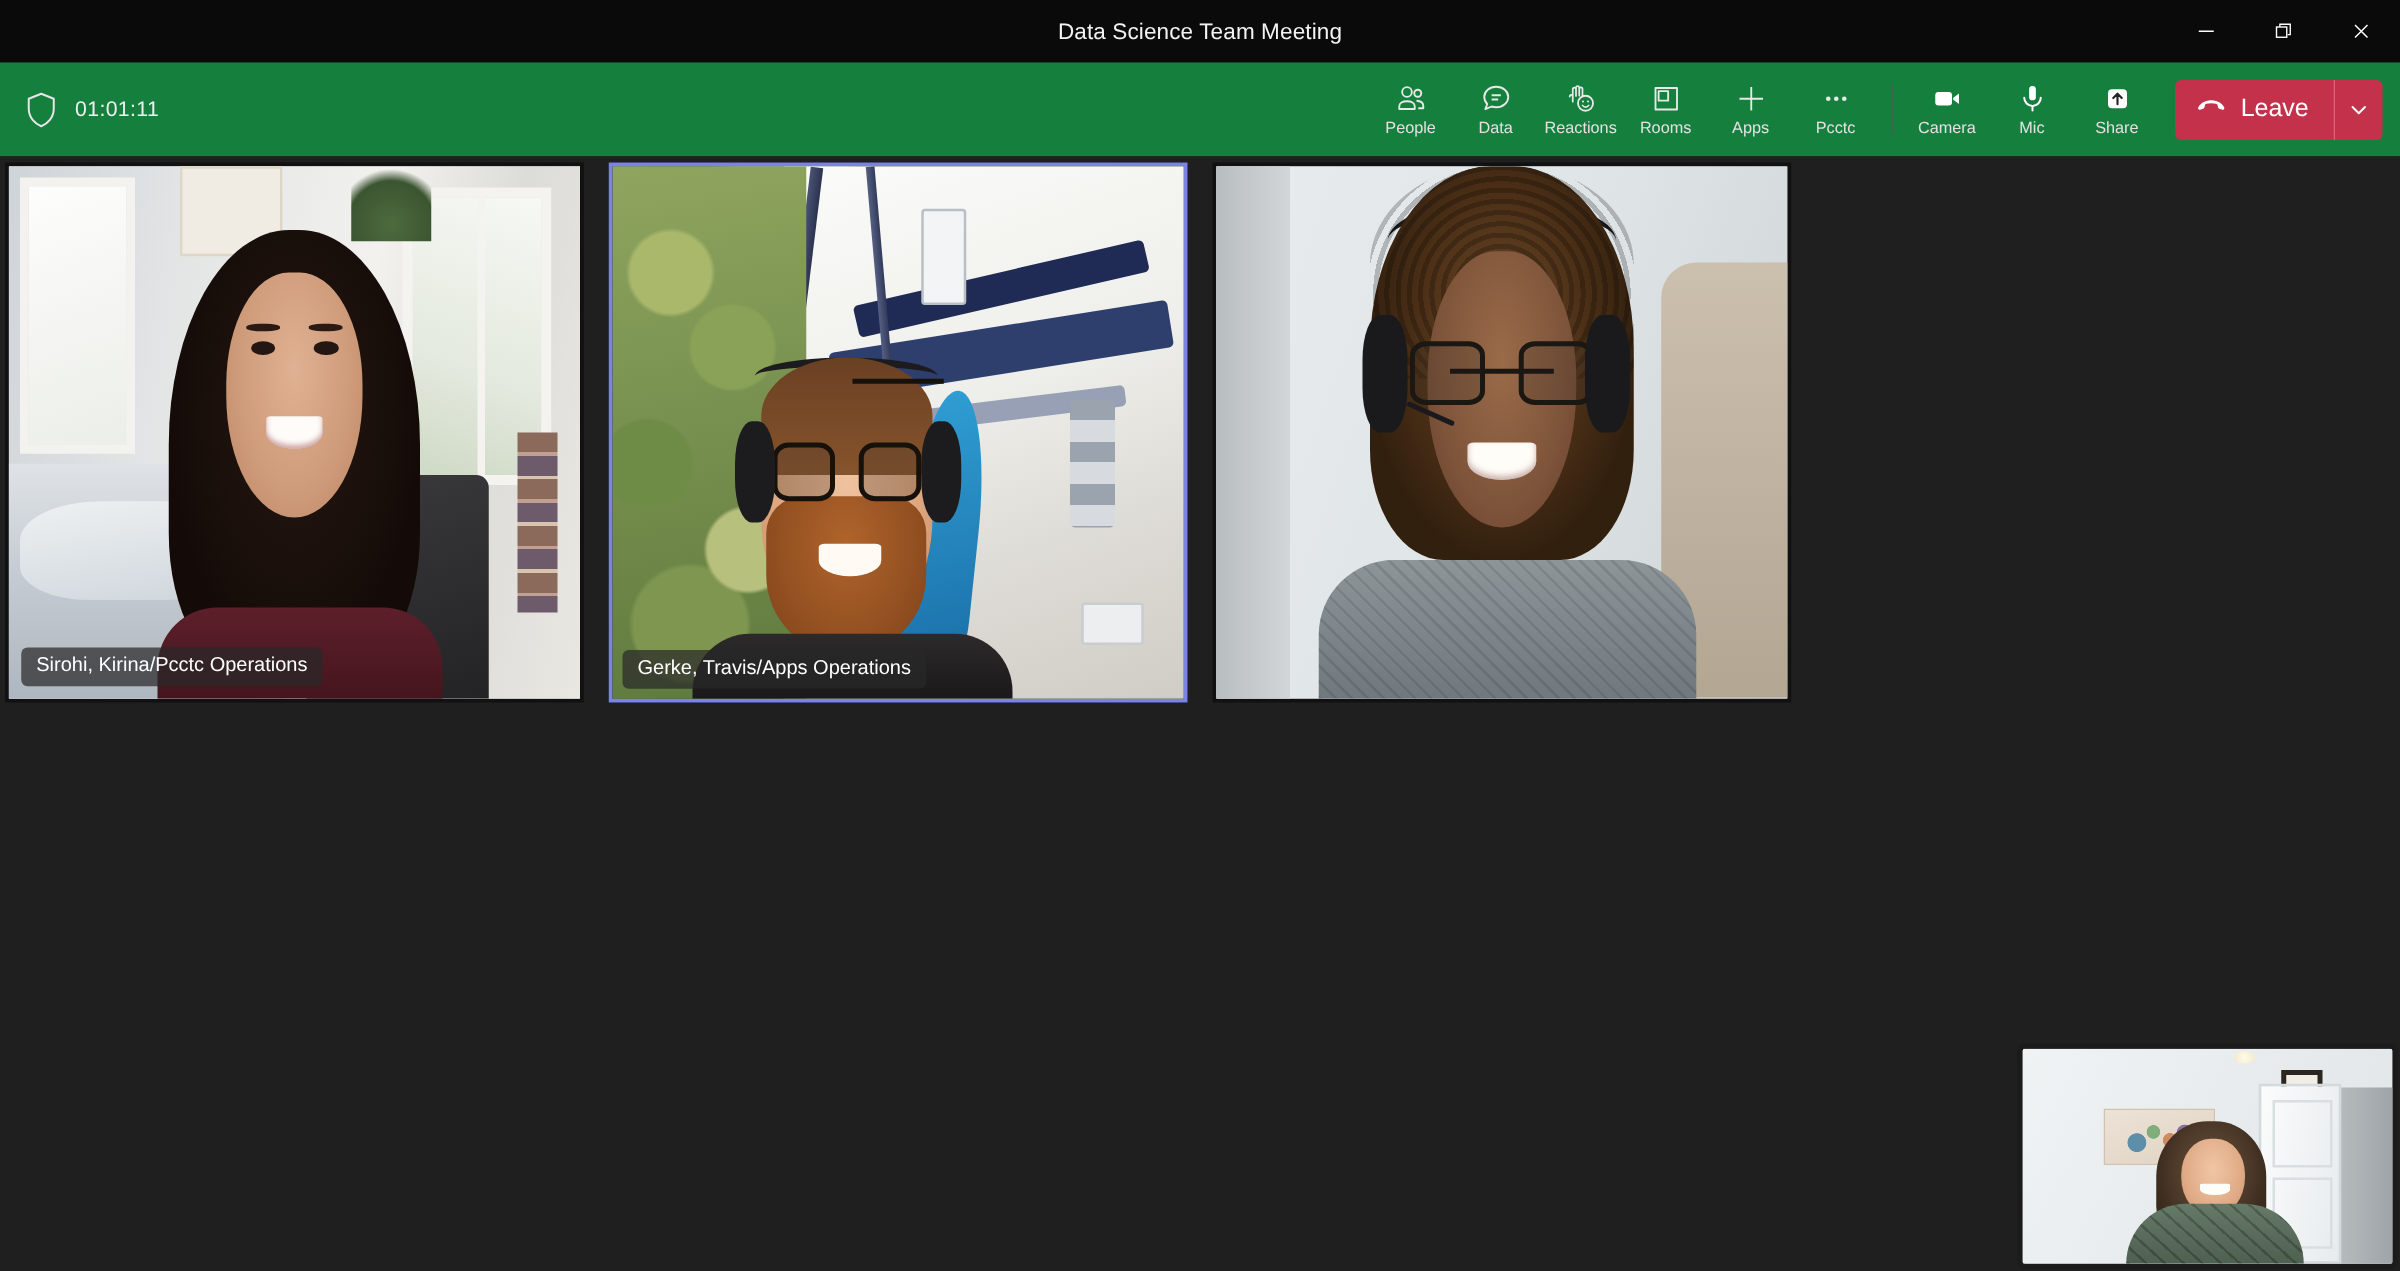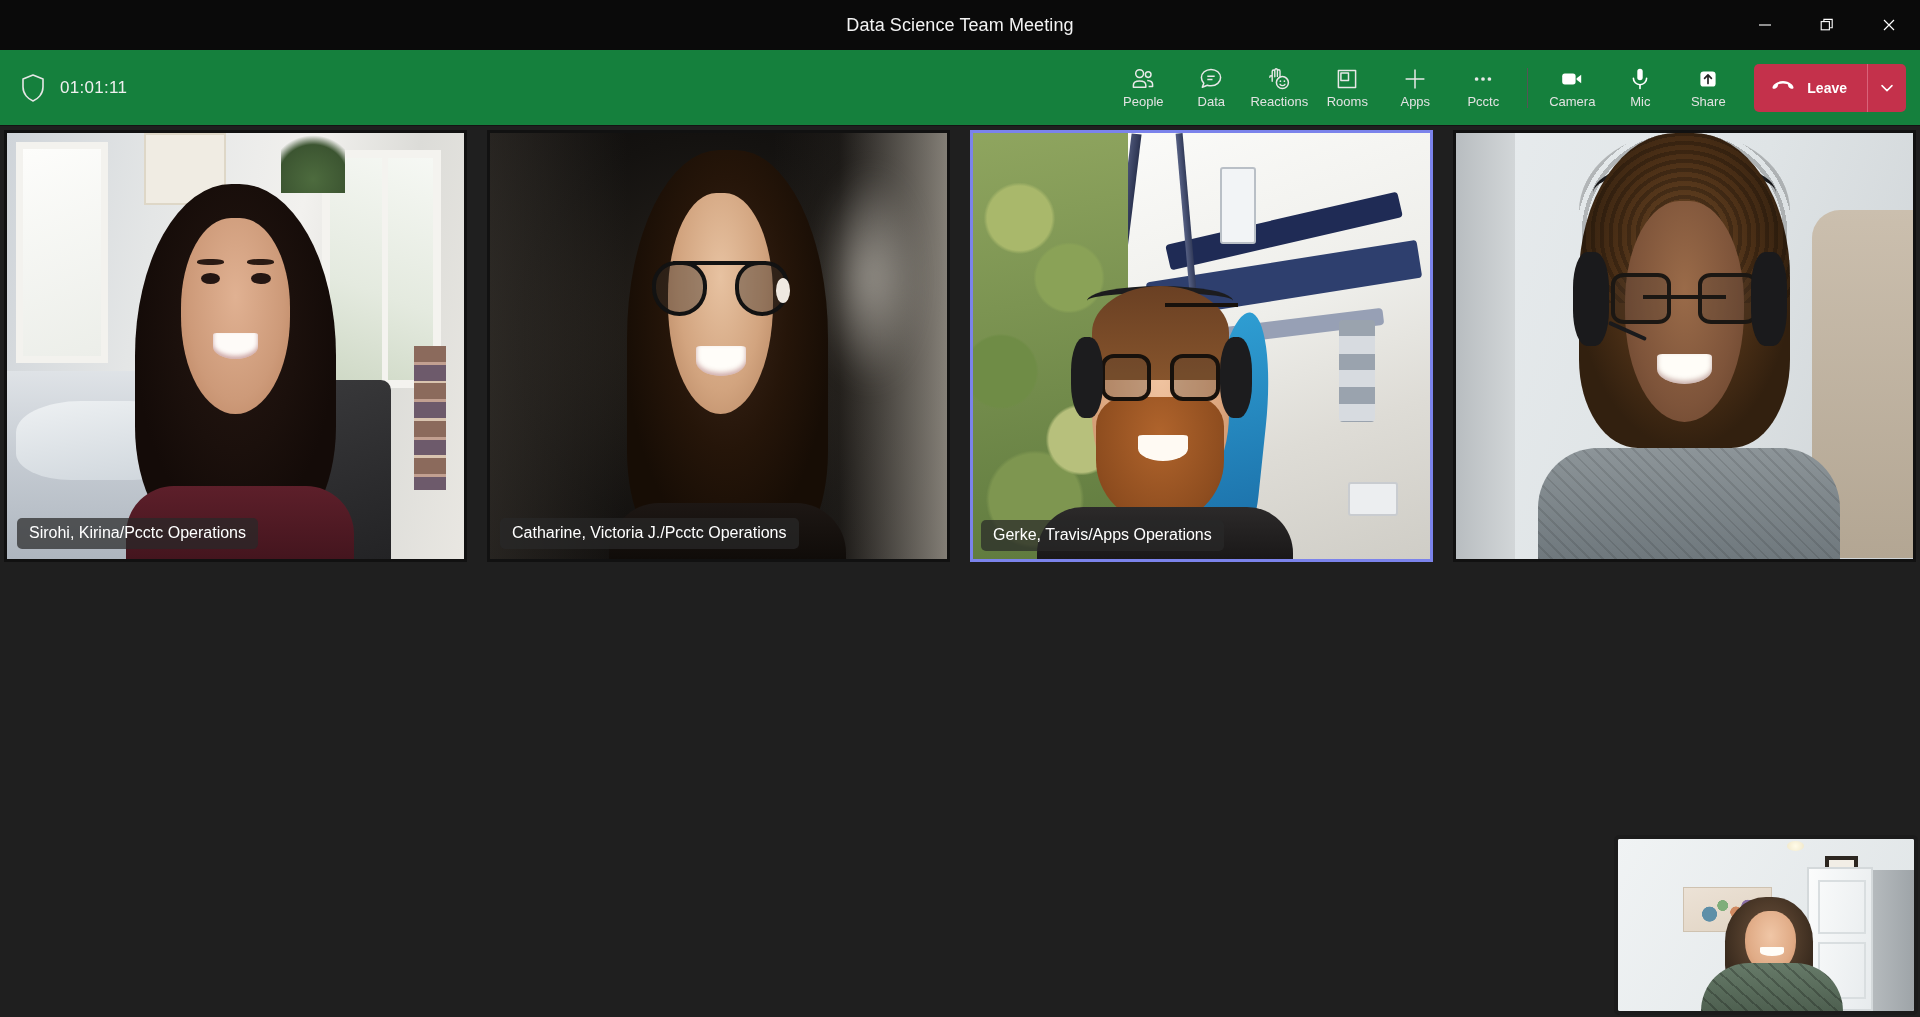--- a/index.html
+++ b/index.html
@@ -83,21 +83,21 @@
     display: flex; align-items: stretch;
     background: #c4314b;
     border-radius: 5px;
     height: 48px;
     margin-left: 12px;
     overflow: hidden;
   }
   .leave-main {
     display: flex; align-items: center; gap: 11px;
     padding: 0 20px 0 16px;
-    color: #fff; font-size: 14px; font-weight: bold;
+    color: #fff; font-size: 20px;
   }
   .leave-divider { width: 1px; background: #d9637a; }
   .leave-caret {
     width: 38px; display: flex; align-items: center; justify-content: center;
     color: #fff;
   }
 
   
   .stage {
     flex: 1 1 auto; position: relative;
@@ -523,40 +523,20 @@
               <div class="brow r"></div>
             <div class="eye l"></div>
               <div class="eye r"></div>
             <div class="smile"></div>
               <div class="body"></div>
           </div>
         </div>
         <div class="namebadge">Sirohi, Kirina/Pcctc Operations</div>
       </div>
 
-      <div class="tile">
-        <div class="video">
-          <div class="scene s2">
-            <div class="glowL"></div>
-              <div class="glowR"></div>
-              <div class="blurobj"></div>
-            <div class="hair"></div>
-              <div class="face"></div>
-            <div class="glasses">
-                <div class="lens l"></div>
-                <div class="lens r"></div>
-              </div>
-            <div class="bridge"></div>
-              <div class="earbud"></div>
-            <div class="smile"></div>
-              <div class="body"></div>
-          </div>
-        </div>
-        <div class="namebadge">Catharine, Victoria J./Pcctc Operations</div>
-      </div>
 
       <div class="tile active">
         <div class="video">
           <div class="scene s3">
             <div class="sky"></div>
               <div class="rv"></div>
             <div class="stripe1"></div>
               <div class="stripe2"></div>
               <div class="stripe3"></div>
             <div class="vent"></div>

